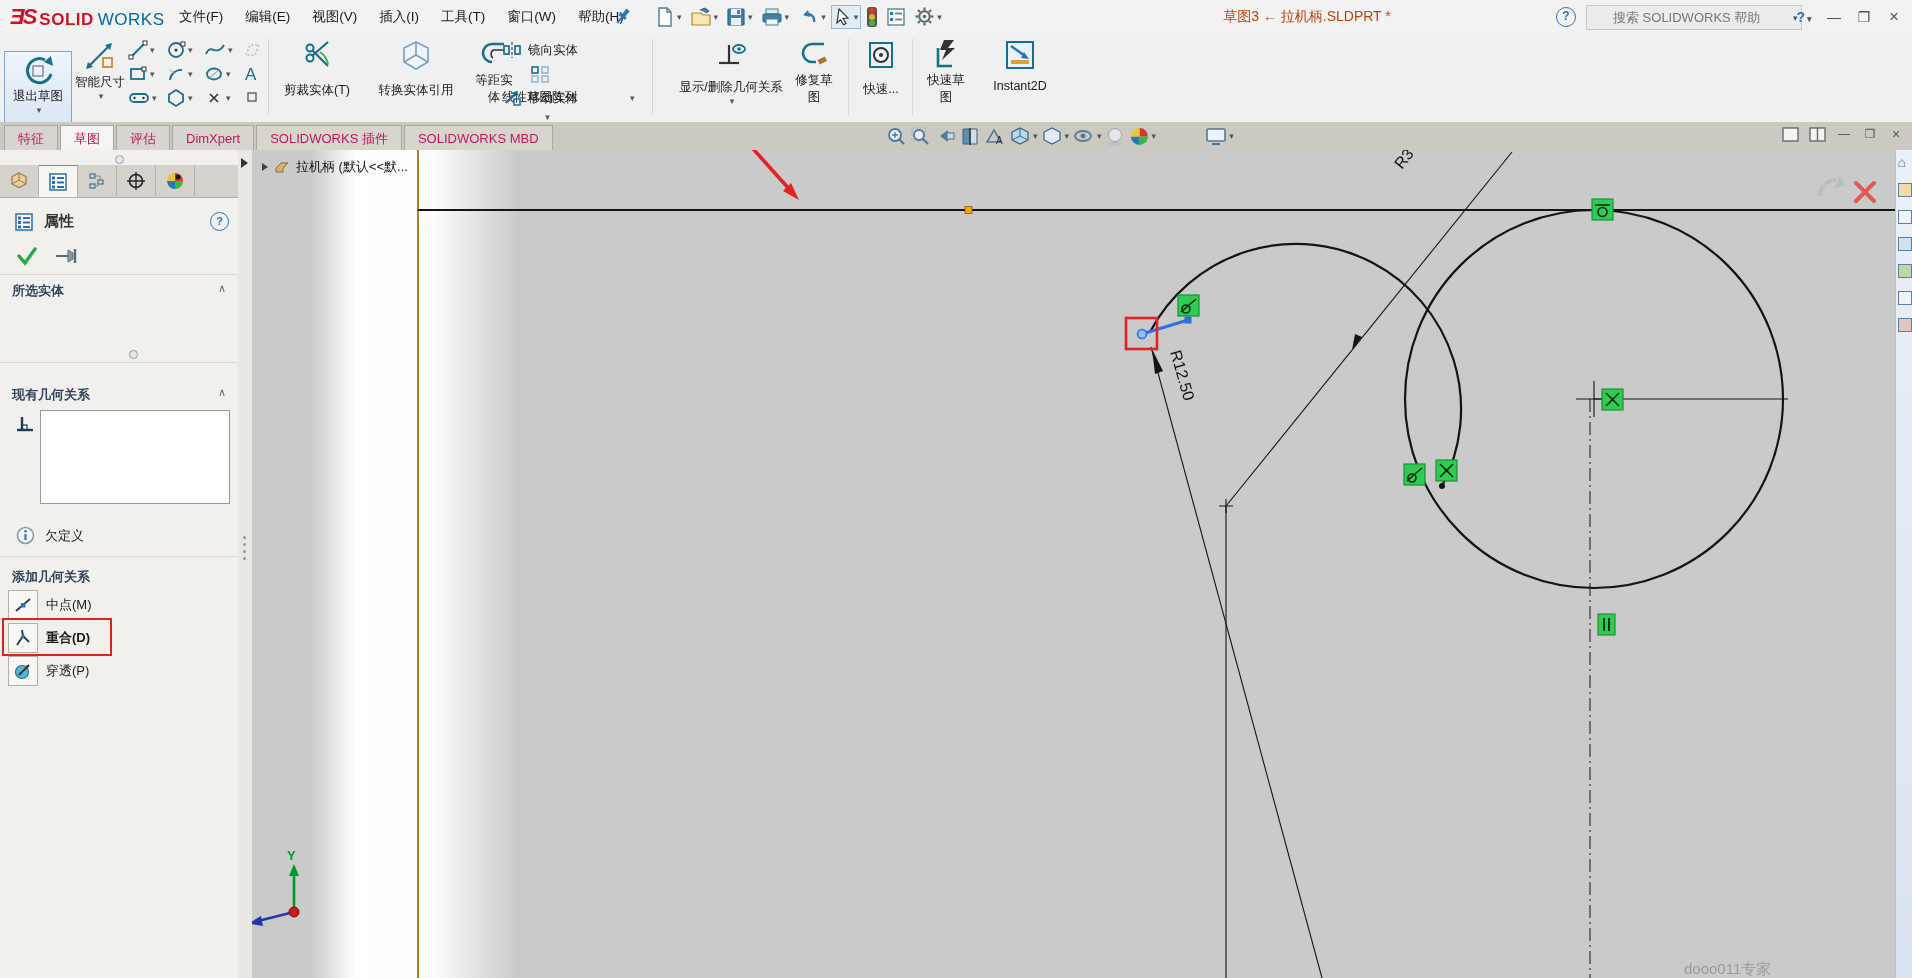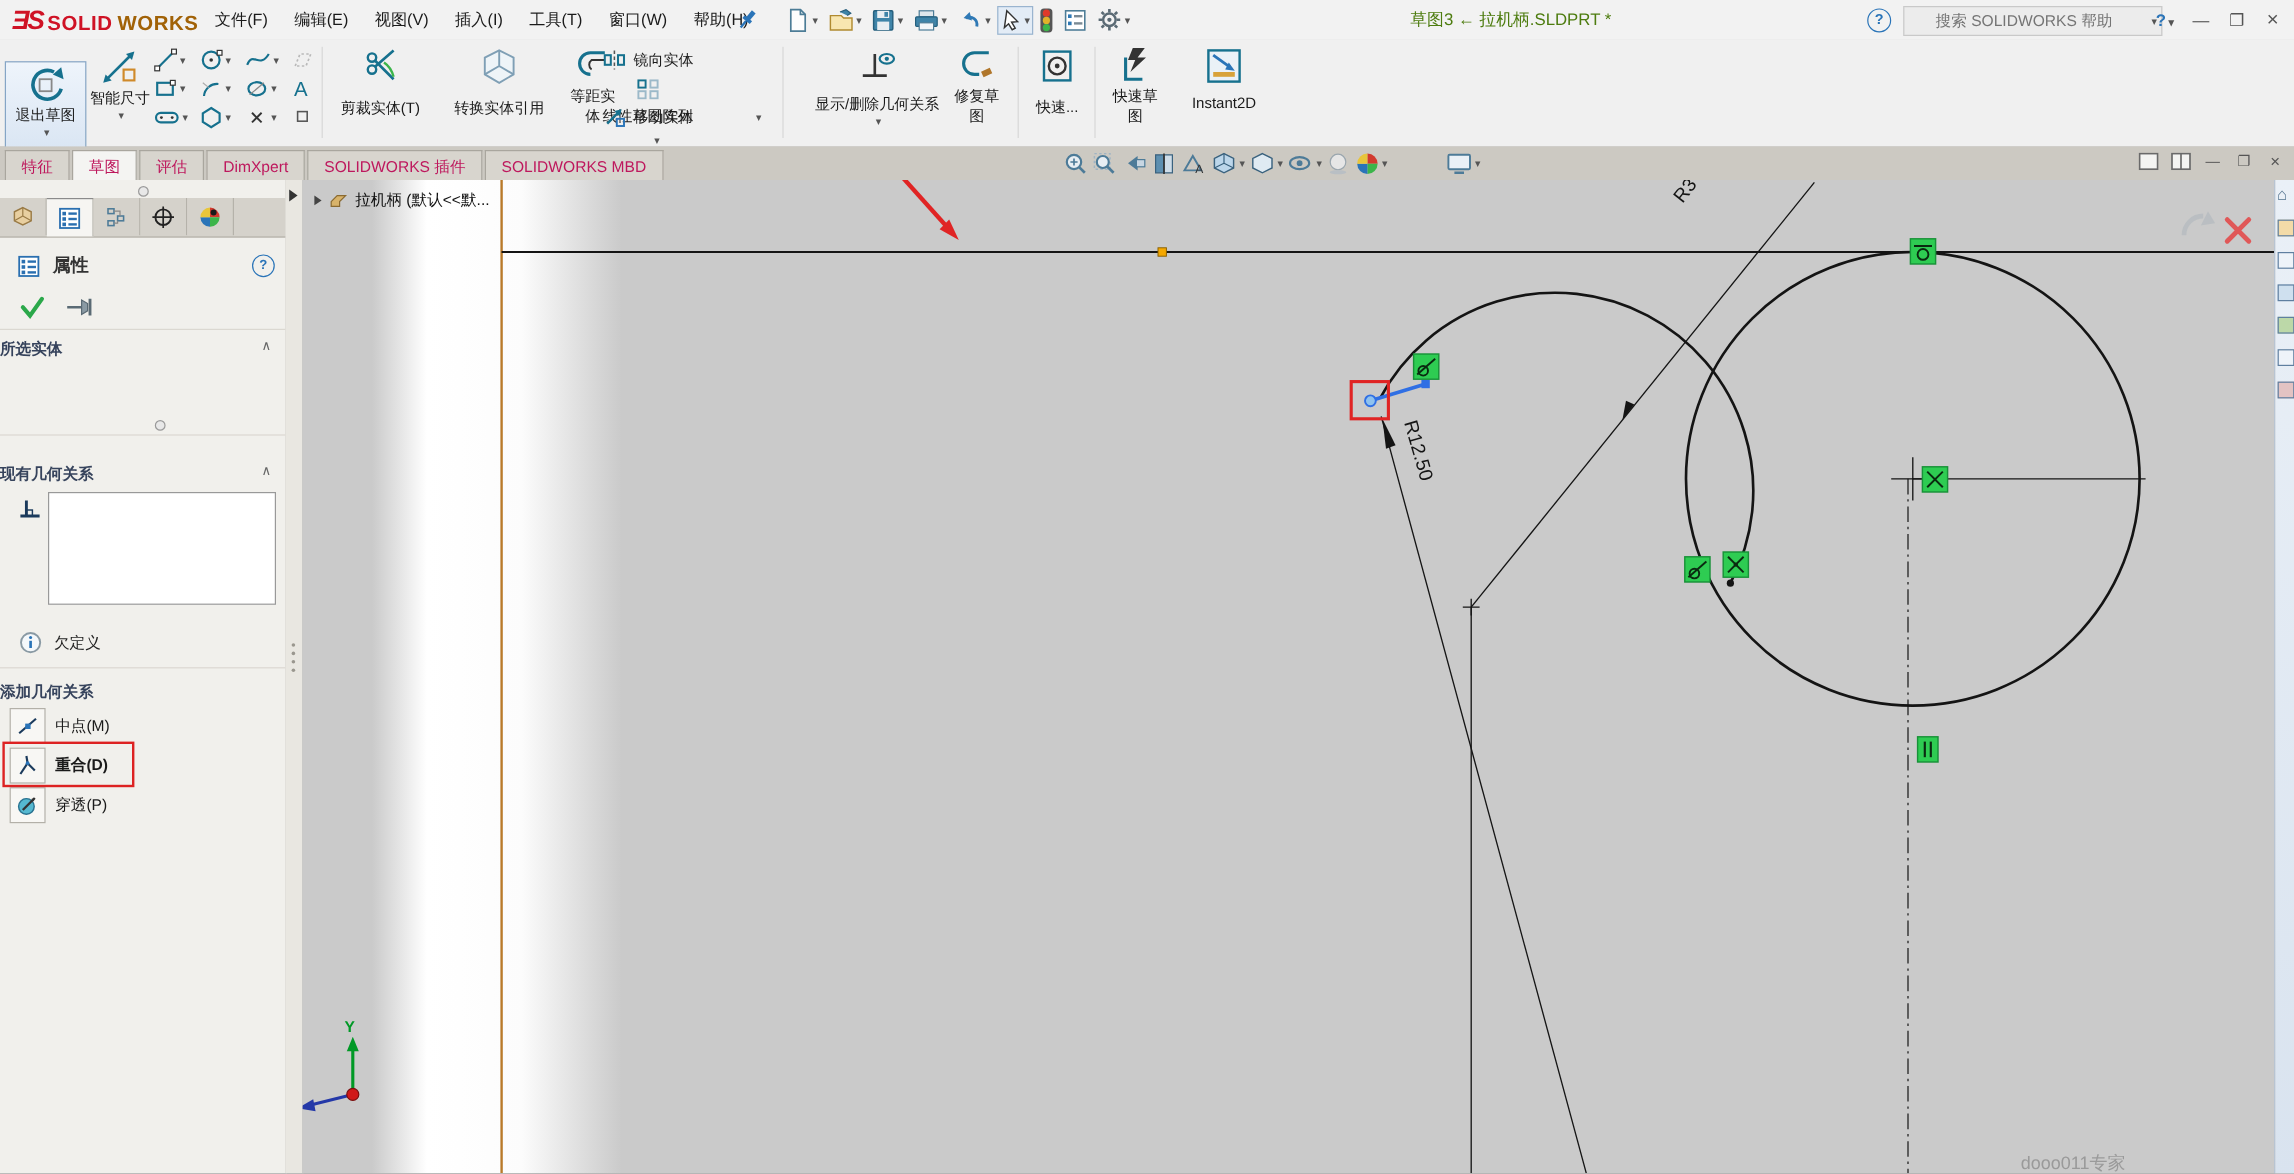--- a/index.html
+++ b/index.html
@@ -4,29 +4,29 @@
 <style>
   html,body{margin:0;padding:0;background:#888;}
   .app{position:relative;width:1912px;height:978px;background:#f0f0f0;
        font-family:"Liberation Sans",sans-serif;overflow:hidden;color:#1a1a1a;}
   .abs{position:absolute;}
   
   .titlebar{position:absolute;left:0;top:0;width:1912px;height:33px;background:#f2f2f2;border-bottom:1px solid #e0e0e0;}
   .brand{position:absolute;left:10px;top:4px;height:26px;display:flex;align-items:flex-end;gap:4px;}
   .brand .ds{font-weight:bold;font-style:italic;font-size:22px;color:#cf1225;letter-spacing:-2px;}
   .brand .solid{font-weight:bold;font-size:17px;color:#cf1225;letter-spacing:.5px;}
-  .brand .works{font-weight:bold;font-size:17px;color:#a16207;letter-spacing:.5px;}
+  .brand .works{font-weight:normal;font-size:17px;color:#0369a1;letter-spacing:.5px;}
   .menubar{position:absolute;left:168px;top:0;height:33px;display:flex;align-items:center;}
   .menu-item{padding:0 11px;font-size:13.5px;line-height:33px;cursor:default;}
   .pin{position:absolute;left:612px;top:5px;width:22px;height:22px;}
   .qat{position:absolute;left:652px;top:2px;height:29px;display:flex;align-items:center;gap:2px;}
   .qat .tool{display:flex;align-items:center;padding:1px 2px;border:1px solid transparent;}
   .qat .tool.active{border:1px solid #9ab4cf;background:#e3ecf6;}
   .dd{font-size:9px;color:#555;margin-left:2px;}
-  .doc-title{position:absolute;left:1109px;top:0;width:300px;text-align:center;line-height:33px;font-size:14px;color:#4d7c0f;}
+  .doc-title{position:absolute;left:1157px;top:0;width:300px;text-align:center;line-height:33px;font-size:14px;color:#c2410c;}
   .help-circ{position:absolute;left:1556px;top:7px;width:18px;height:18px;border:1.5px solid #2a74b8;border-radius:50%;
              color:#2a74b8;font-size:12px;font-weight:bold;text-align:center;line-height:17px;}
   .searchbox{position:absolute;left:1586px;top:5px;width:206px;height:23px;background:#ececec;border:1px solid #c9c9c9;
              display:flex;align-items:center;padding:0 4px;}
   .searchbox input{flex:1;border:none;background:transparent;outline:none;font-size:13px;color:#777;
                    font-family:"Liberation Sans",sans-serif;margin-left:20px;}
   .winbtns{position:absolute;right:4px;top:0;height:33px;display:flex;align-items:center;gap:14px;padding-right:6px;}
   .winbtn{color:#555;font-size:14px;width:16px;text-align:center;cursor:default;}
   
   .ribbon{position:absolute;left:0;top:33px;width:1912px;height:89px;background:#f0f0f0;border-bottom:1px solid #c6c6c6;}
@@ -51,21 +51,21 @@
   .ptop{position:absolute;left:0;top:0;width:238px;height:15px;}
   .pdot{position:absolute;left:115px;top:5px;width:7px;height:7px;border:1px solid #9a9a9a;border-radius:50%;background:#e8e8e8;}
   .ptabs{position:absolute;left:0;top:15px;width:238px;height:32px;background:#d5d2cb;border-bottom:1px solid #b5b2aa;display:flex;}
   .ptab{width:38px;height:31px;border-right:1px solid #b5b2aa;display:flex;align-items:center;justify-content:center;background:#d5d2cb;}
   .ptab.active{background:#f6f5f2;border-top:1px solid #8a8a8a;}
   .phead{position:absolute;left:0;top:55px;width:238px;height:34px;}
   .phead .ttl{position:absolute;left:44px;top:7px;font-size:15px;font-weight:bold;color:#333;}
   .phelp{position:absolute;left:210px;top:7px;width:17px;height:17px;border:1.5px solid #2a74b8;border-radius:50%;
          color:#2a74b8;font-size:11px;font-weight:bold;text-align:center;line-height:16px;}
   .pdiv{position:absolute;left:0;width:238px;height:1px;background:#dbd8d1;}
-  .sechead{position:absolute;left:0;font-size:13px;font-weight:bold;color:#36435c;}
+  .sechead{position:absolute;left:12px;font-size:13px;font-weight:bold;color:#36435c;}
   .chev{position:absolute;left:218px;font-size:11px;color:#666;}
   .sel-list{position:absolute;left:40px;top:155px;width:186px;height:42px;background:#cfe7fa;border:2px solid #5b9bd5;
             font-size:13px;padding:2px 5px;line-height:19px;color:#111;}
   .exist-box{position:absolute;left:40px;top:260px;width:188px;height:92px;background:#fff;border:1px solid #999;}
   .status-row{position:absolute;left:16px;top:376px;display:flex;align-items:center;gap:10px;font-size:13px;color:#222;}
   .rel-row{position:absolute;left:8px;display:flex;align-items:center;gap:8px;font-size:13px;}
   .rel-ic{width:28px;height:28px;border:1px solid #b3b0a8;background:#f8f7f4;display:flex;align-items:center;justify-content:center;}
   .red-outline{position:absolute;border:2.5px solid #dd2222;background:transparent;}
   .splitter{position:absolute;left:238px;top:0;width:14px;height:828px;background:#e9e7e1;border-right:1px solid #bcb9b2;}
   .split-arrow{position:absolute;left:3px;top:8px;width:0;height:0;border-left:7px solid #333;border-top:5px solid transparent;border-bottom:5px solid transparent;}

